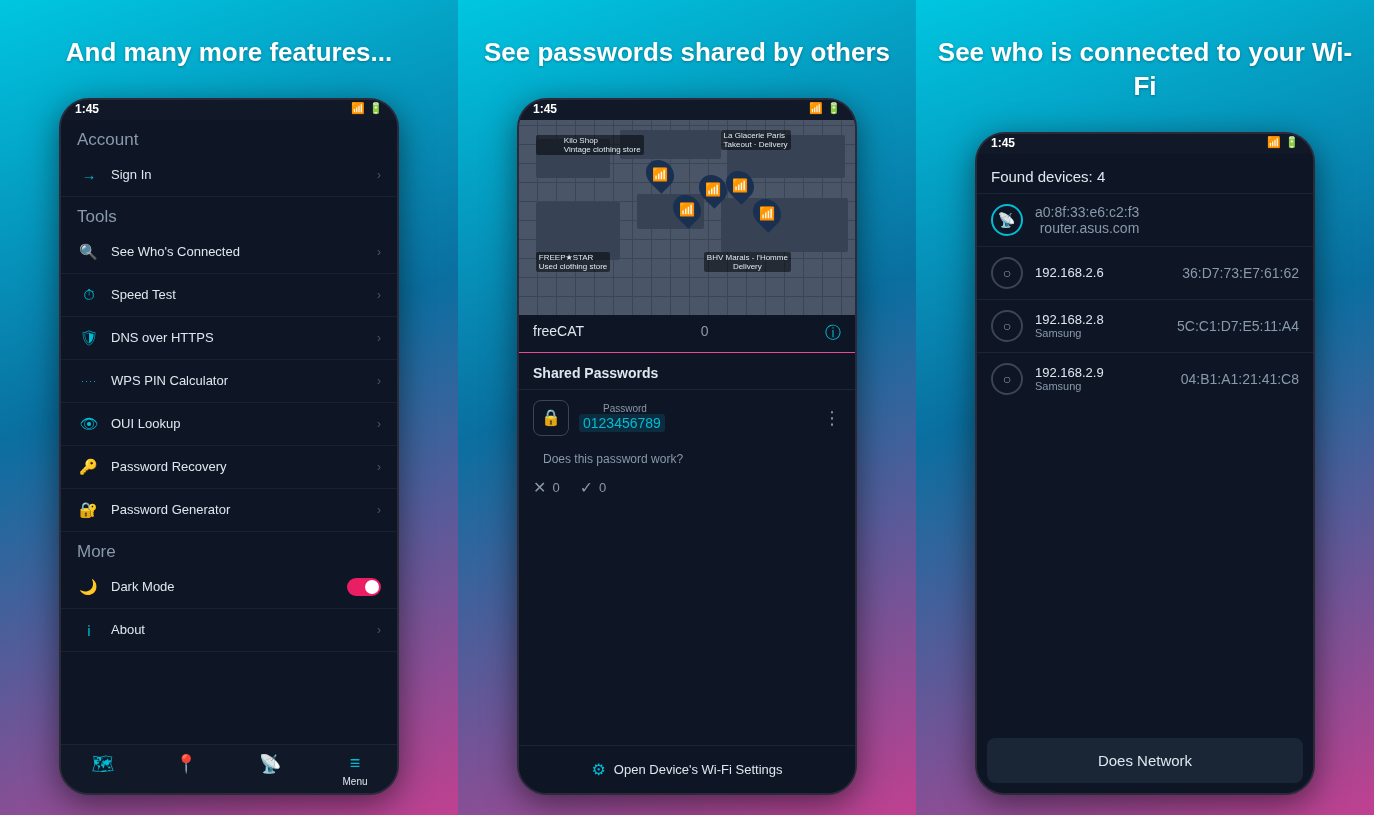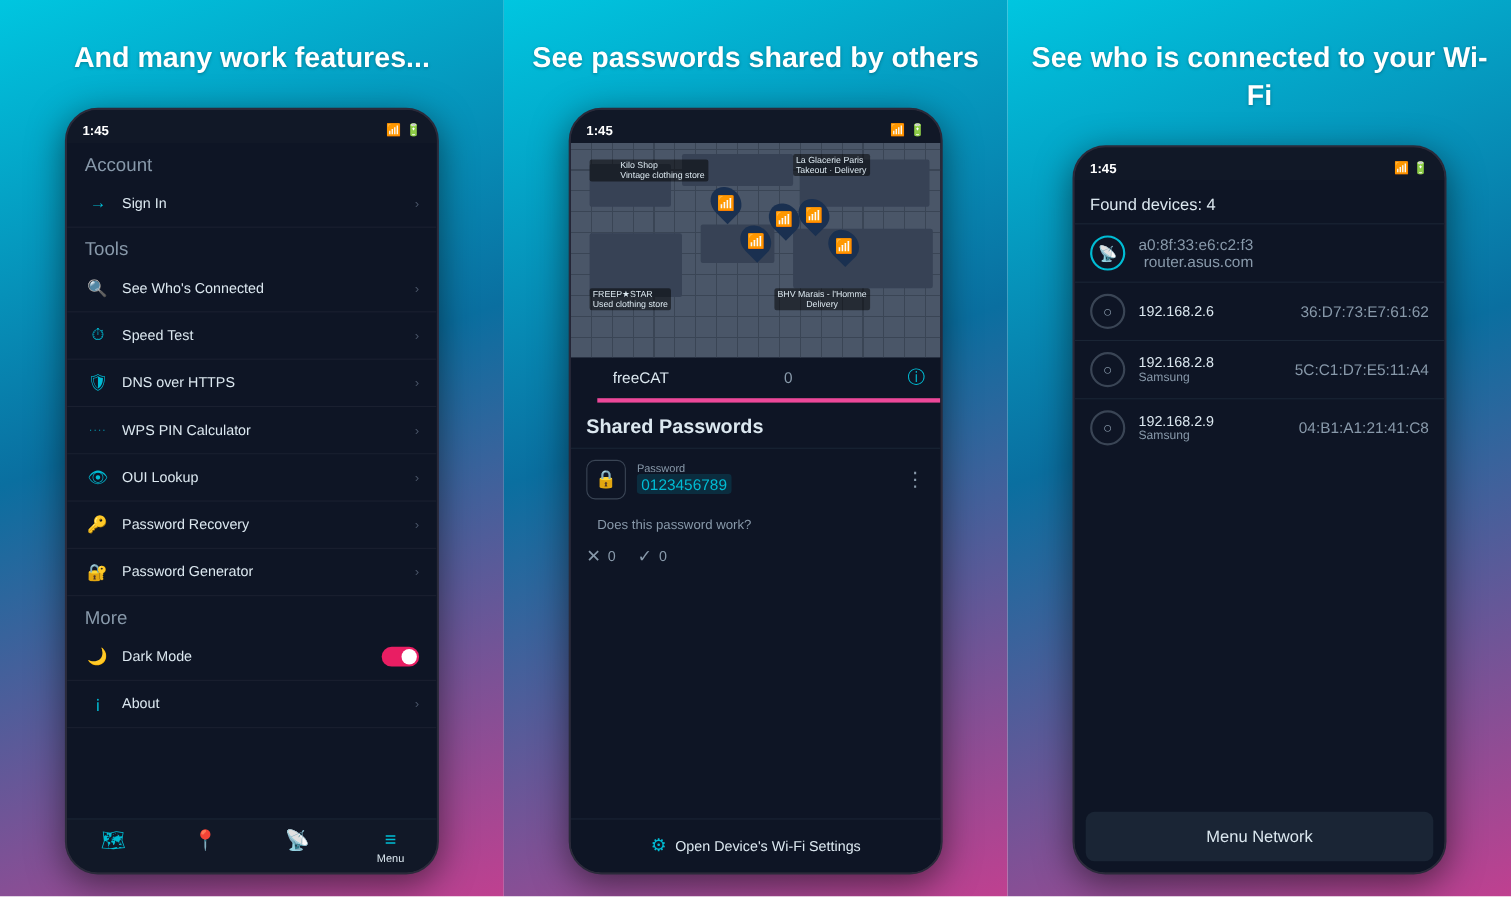--- a/index.html
+++ b/index.html
@@ -51,21 +51,21 @@
       position: relative;
       z-index: 2;
     }
 
     
     .status-bar {
       background: #111827;
       display: flex;
       justify-content: space-between;
       align-items: center;
-      padding: 12px 14px 4px;
+      padding: 2px 14px 4px;
       font-size: 12px;
       color: #fff;
       font-weight: 600;
     }
     .status-icons { display: flex; gap: 4px; align-items: center; font-size: 11px; }
 
     
     .phone-body {
       flex: 1;
       background: #0e1525;
@@ -177,53 +177,52 @@
       font-size: 8px;
       color: #dce8f0;
       background: rgba(0,0,0,.5);
       padding: 1px 3px;
       border-radius: 2px;
       white-space: nowrap;
     }
 
     .wifi-bar-row {
       display: flex;
-      align-items: center;
+      align-items: flex-start;
       justify-content: space-between;
       padding: 8px 14px;
-      border-bottom: 4px solid #ec4899;
-      margin-left: 24px;
+      border-bottom: 1px solid #ec4899;
     }
     .wifi-name { color: #dce8f0; font-size: 14px; font-weight: 500; }
     .wifi-count { color: #8899aa; font-size: 14px; }
     .info-icon { color: #00bcd4; font-size: 16px; cursor: pointer; }
 
     .shared-passwords-title {
       color: #dce8f0;
-      font-size: 18px;
+      font-size: 14px;
       font-weight: 600;
       padding: 12px 14px 8px;
     }
     .password-row {
       display: flex;
       align-items: center;
       padding: 10px 14px;
       border-top: 1px solid #1a2535;
     }
     .lock-icon-box {
       width: 36px; height: 36px;
       border: 1.5px solid #3a4555;
       border-radius: 8px;
       display: flex; align-items: center; justify-content: center;
       color: #00bcd4; font-size: 16px;
       margin-right: 10px;
       flex-shrink: 0;
     }
     .password-details { flex: 1; }
-    .password-field-label { font-size: 10px; color: #8899aa; }
+    .password-field-label { font-size: 10px; color: #8899aa; margin-left: 24px; }
     .password-value {
       font-size: 14px;
       color: #00bcd4;
       background: rgba(0,188,212,.15);
       padding: 1px 4px;
       border-radius: 3px;
     }
     .dots-icon { color: #8899aa; font-size: 18px; cursor: pointer; }
 
     .does-it-work { font-size: 12px; color: #8899aa; padding: 6px 24px; }
@@ -293,21 +292,21 @@
       padding: 14px;
       text-align: center;
       cursor: pointer;
       width: calc(100% - 20px);
     }
   </style>
 </head>
 <body>
 
 <div class="panel panel-left">
-  <div class="panel-title">And many work features...</div>
+  <div class="panel-title">And many more features...</div>
 
   <div class="phone">
 
     <div class="status-bar">
       <span>1:45</span>
       <div class="status-icons">
         <span>📶</span>
         <span>🔋</span>
       </div>
     </div>
@@ -526,16 +525,16 @@
         <div class="device-circle">○</div>
         <div class="device-info">
           <div class="device-ip">192.168.2.9</div>
           <div class="device-name">Samsung</div>
         </div>
         <div class="device-mac">04:B1:A1:21:41:C8</div>
       </div>
 
       <div style="flex:1"></div>
 
-      <button class="scan-btn">Menu Network</button>
+      <button class="scan-btn">Does Network</button>
     </div>
   </div>
 </div>
 
 </body></html>

